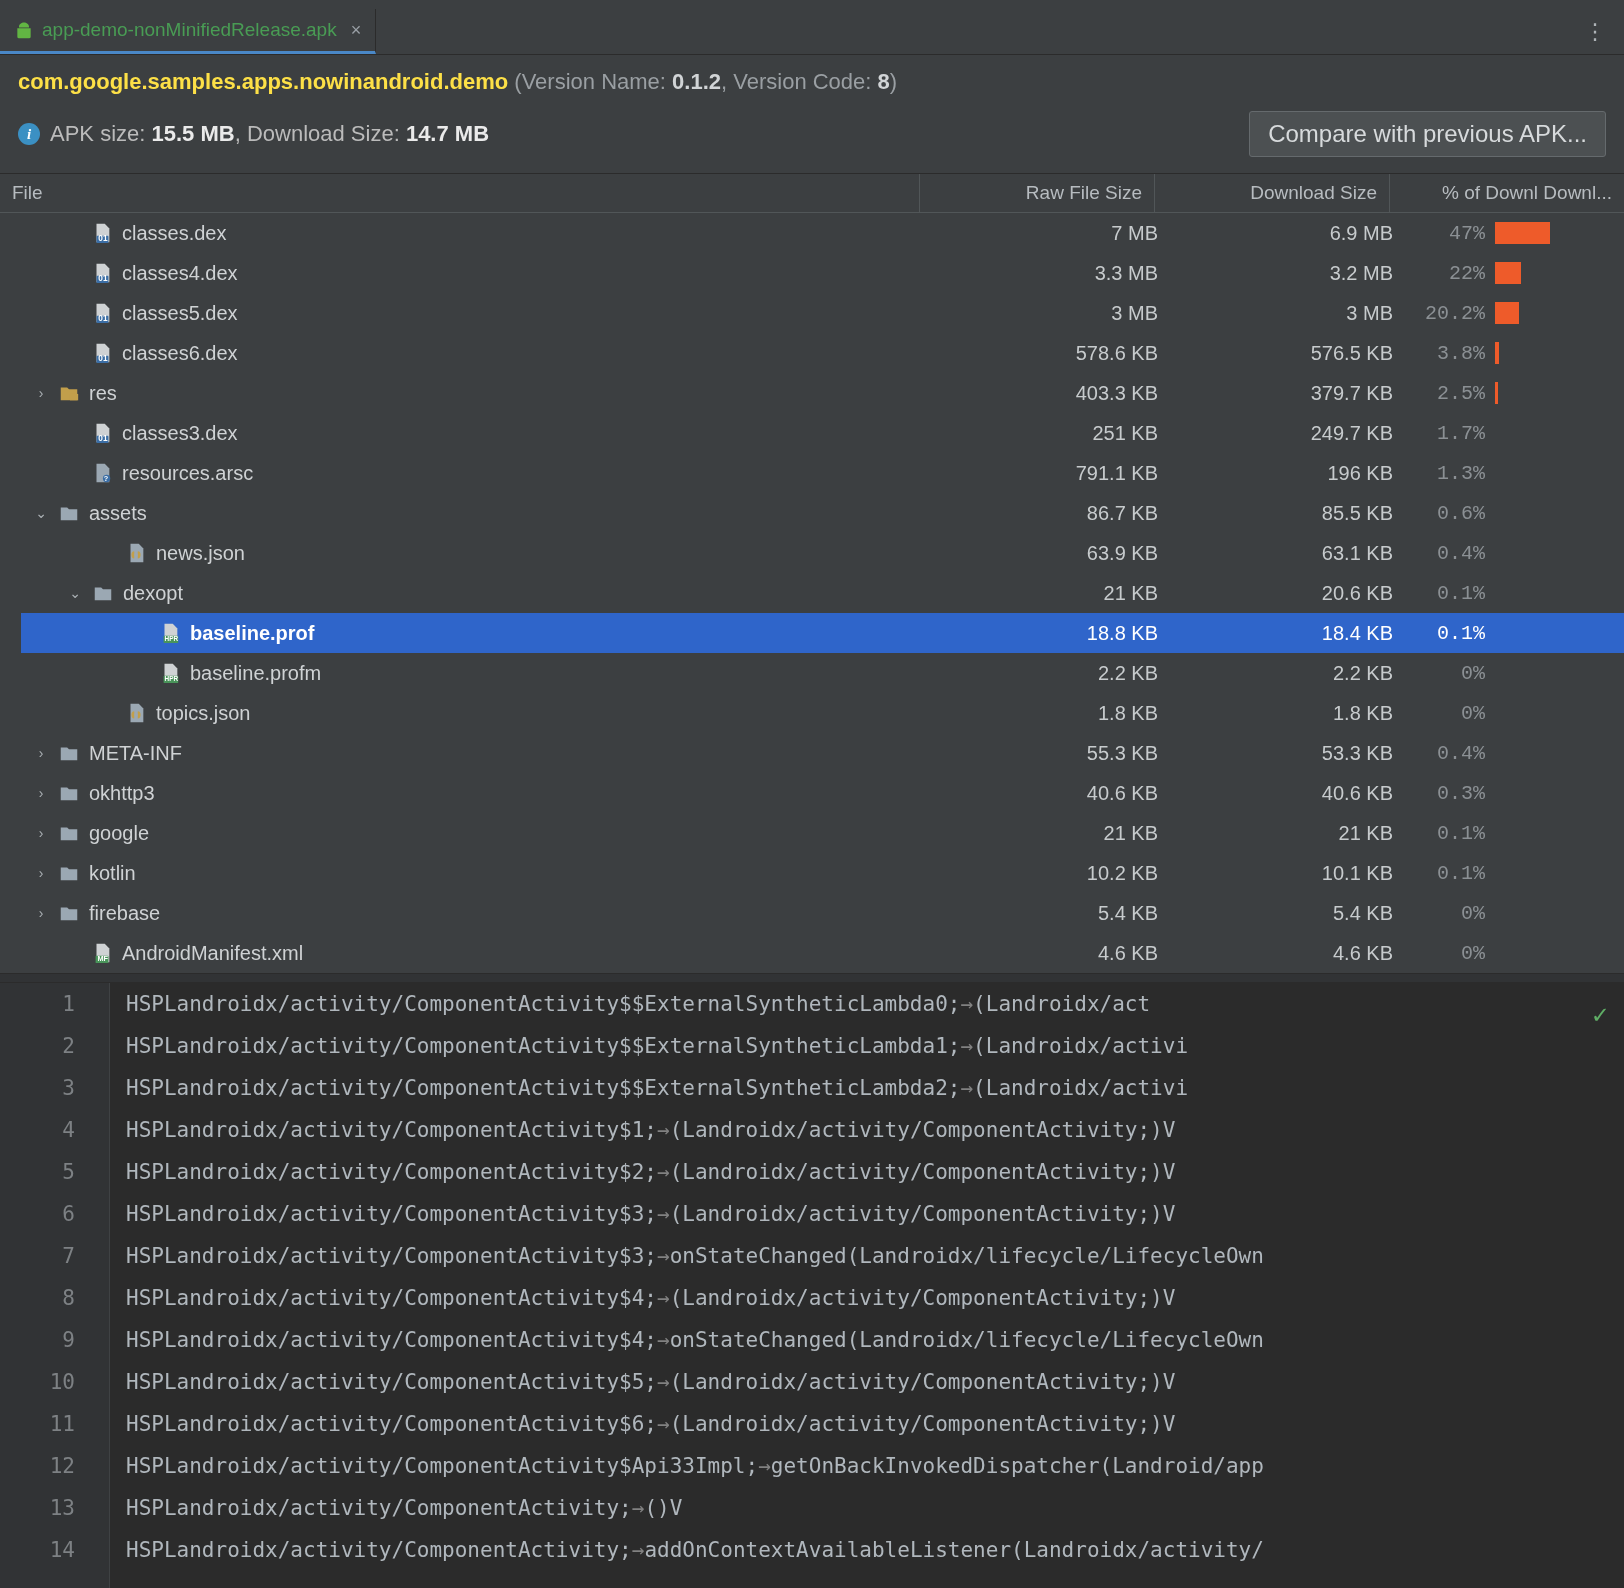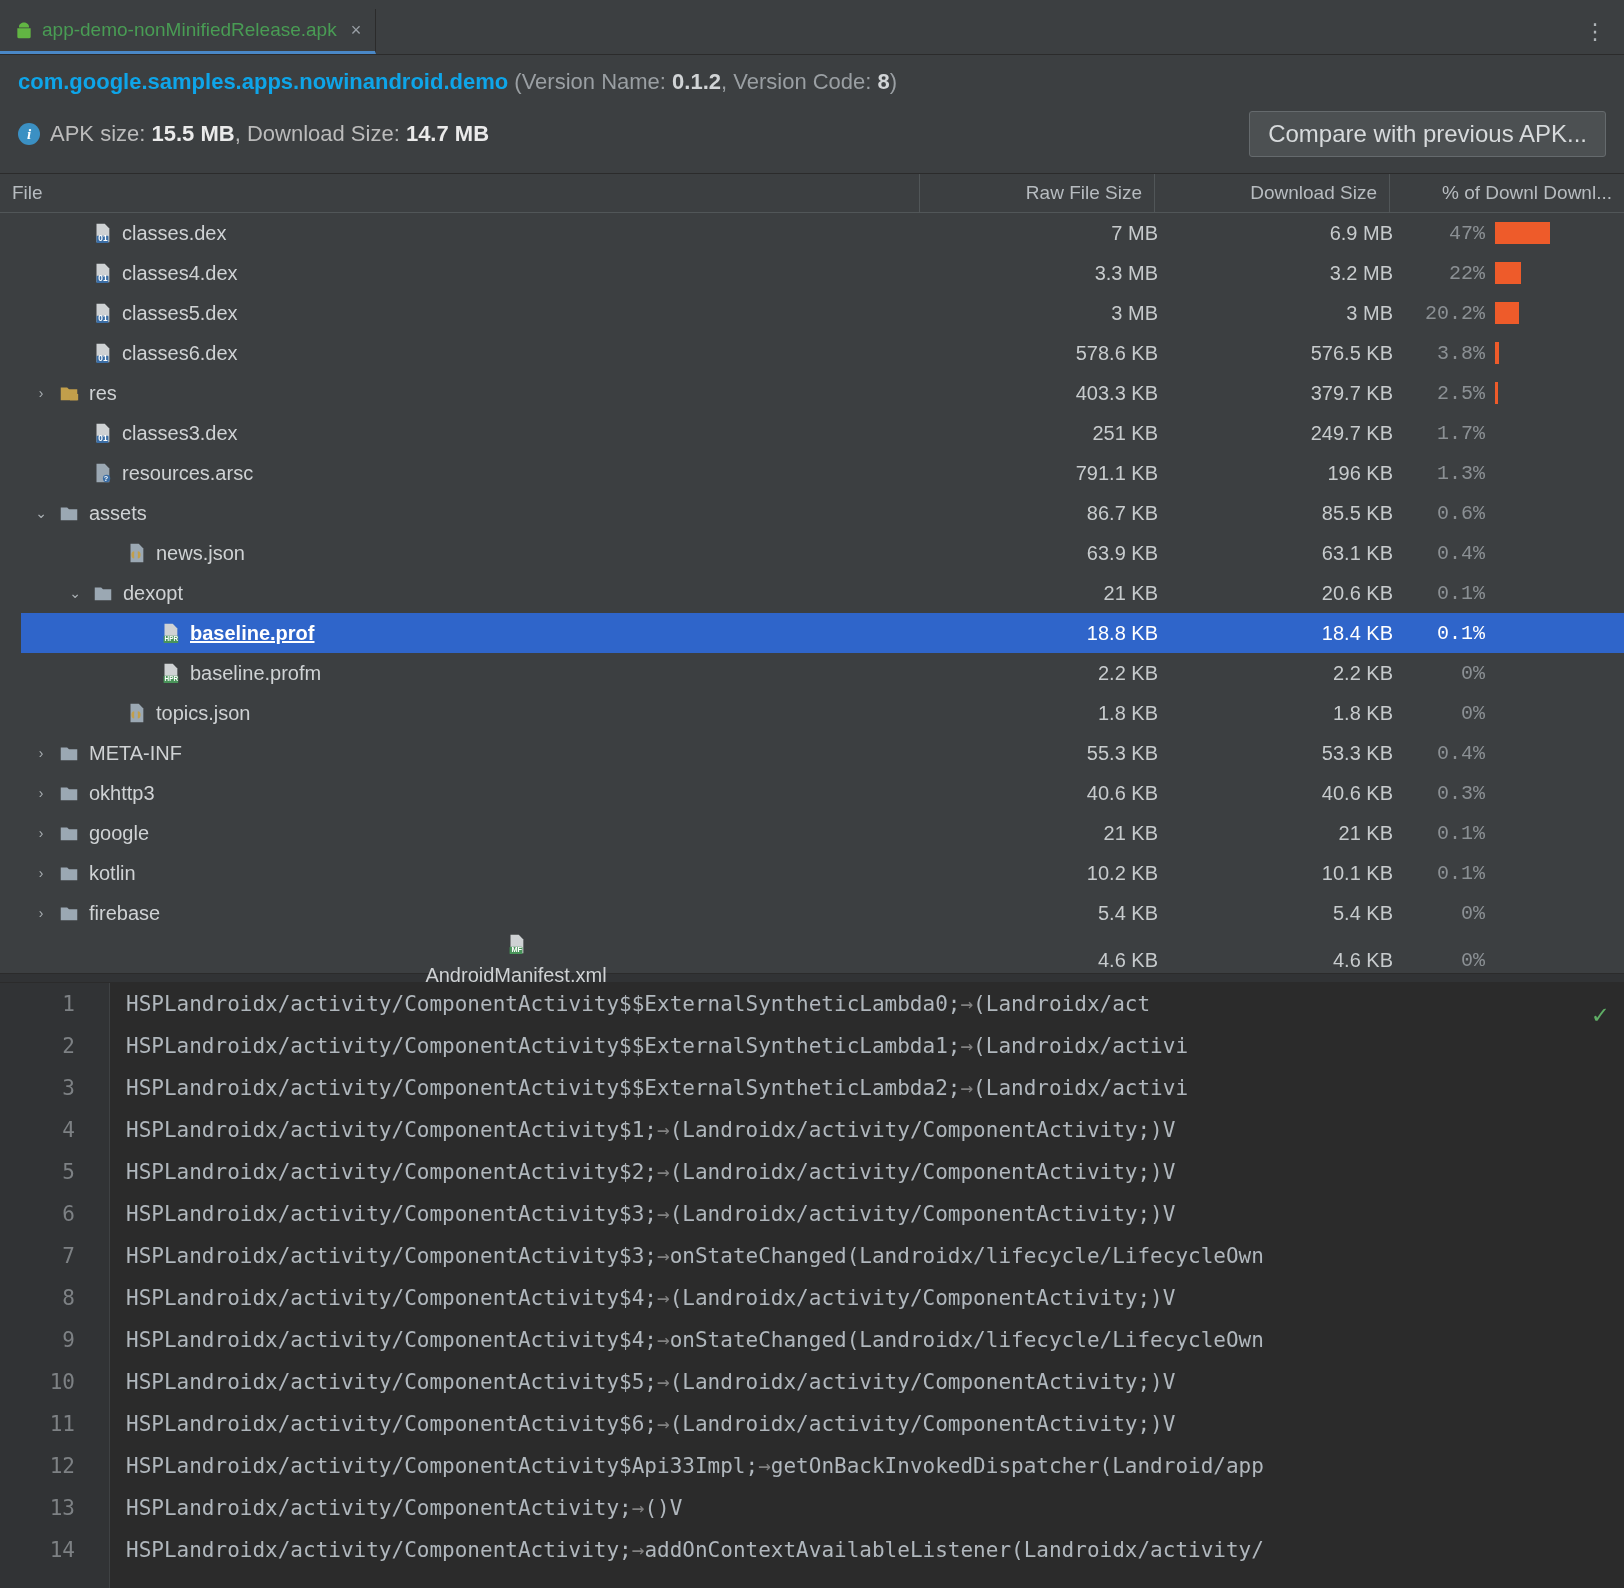--- a/index.html
+++ b/index.html
@@ -43,21 +43,21 @@
     letter-spacing:2px;font-size:22px;
   }
   
   .summary {
     padding: 14px 18px 4px 18px;
   }
   .summary .pkg-line {
     font-size: 22px;
     color: #bdbdbd;
   }
-  .summary .pkg-line .pkg { color:#0ea5e9; font-weight:600; }
+  .summary .pkg-line .pkg { color:#fde047; font-weight:600; }
   .summary .pkg-line .dim { color:#9a9fa3; }
   .summary .pkg-line .val { color:#d1d4d6; font-weight:600; }
   .size-row {
     display:flex; align-items:center; justify-content:space-between;
     padding: 12px 18px 16px 18px;
   }
   .size-row .left { display:flex; align-items:center; gap:10px; font-size:22px; }
   .info-icon {
     width:22px;height:22px;border-radius:50%;
     background:#3b90c3;color:#fff;display:flex;align-items:center;justify-content:center;
@@ -361,21 +361,21 @@
           </svg>
         </span>
         <span>dexopt</span>
       </div>
       <div class="sz">21 KB</div>
       <div class="sz">20.6 KB</div>
       <div class="pct">0.1%</div>
       <div class="bar-cell"></div>
     </div>
     <div class="row selected">
-      <div class="name" style="padding-left: 138px; text-decoration: underline;">
+      <div class="name" style="padding-left: 138px;">
         <span class="ficon">
           <svg class="ic-hpr" viewBox="0 0 24 24">
             <path fill="#cfd2d4" d="M6 2h9l5 5v15H6z"></path>
             <rect x="5" y="15" width="16" height="8" rx="1"></rect>
             <text x="6" y="21">HPR</text>
           </svg>
         </span>
         <span>baseline.prof</span>
       </div>
       <div class="sz">18.8 KB</div>
@@ -483,21 +483,21 @@
           </svg>
         </span>
         <span>firebase</span>
       </div>
       <div class="sz">5.4 KB</div>
       <div class="sz">5.4 KB</div>
       <div class="pct">0%</div>
       <div class="bar-cell"></div>
     </div>
     <div class="row">
-      <div class="name" style="padding-left: 70px; flex-direction: column;">
+      <div class="name" style="padding-left: 70px;">
         <span class="ficon">
           <svg class="ic-mf" viewBox="0 0 24 24">
             <path fill="#cfd2d4" d="M6 2h9l5 5v15H6z"></path>
             <rect x="5" y="15" width="14" height="8" rx="1"></rect>
             <text x="7" y="21">MF</text>
           </svg>
         </span>
         <span>AndroidManifest.xml</span>
       </div>
       <div class="sz">4.6 KB</div>

